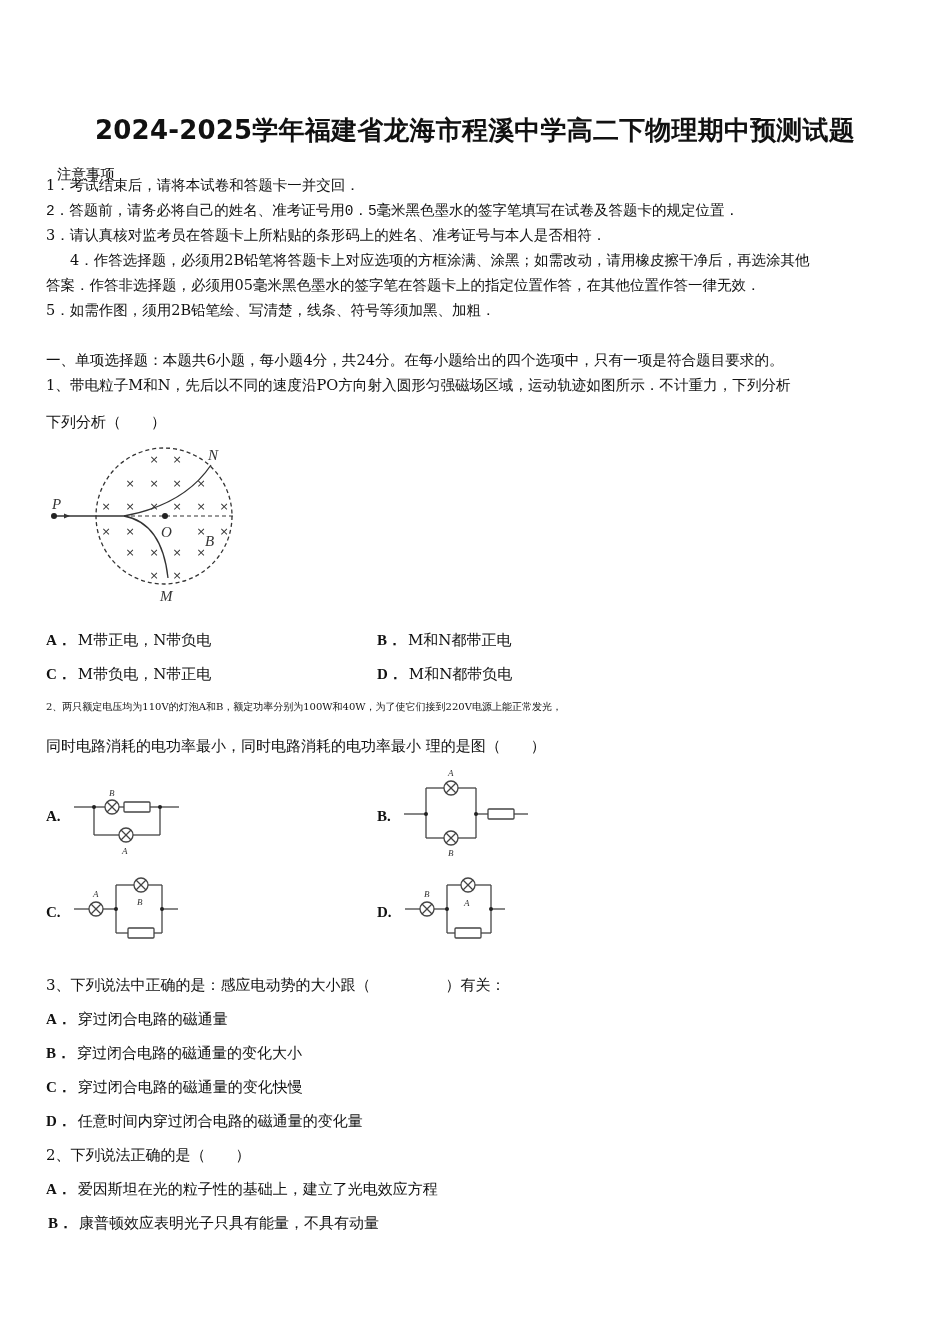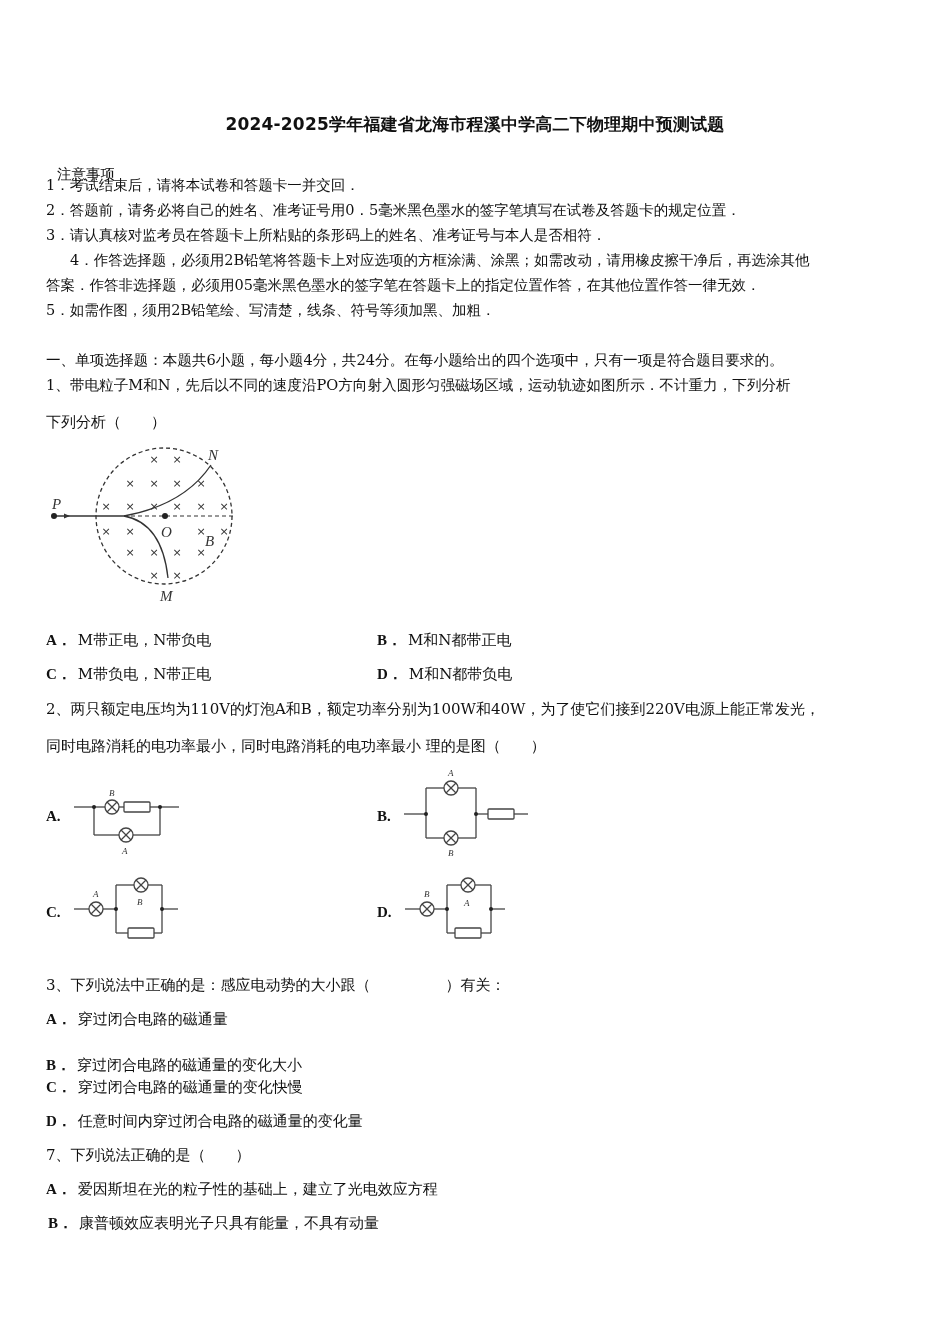--- a/index.html
+++ b/index.html
@@ -5,37 +5,37 @@
   html, body { margin: 0; padding: 0; background: #ffffff; }
   body {
     width: 950px; height: 1344px; position: relative; overflow: hidden;
     font-family: "DejaVu Serif", "Liberation Serif", serif;
     color: #111;
   }
   .abs { position: absolute; white-space: nowrap; }
   .title {
     left: 0; width: 950px; top: 113px; text-align: center;
     font-family: "DejaVu Sans", "Liberation Sans", sans-serif;
-    font-weight: bold; font-size: 17px; letter-spacing: 0.2px;
+    font-weight: bold; font-size: 26px; letter-spacing: 0.2px;
   }
   .note { font-size: 14.5px; left: 46px; }
   .body-text { font-size: 15px; left: 46px; }
   .opt { font-size: 15px; }
   .opt b { font-family: "Liberation Serif", serif; font-weight: bold; margin-right: 6px; }
   .fig { position: absolute; }
   .fig-label { position: absolute; font-family: "Liberation Serif", serif; font-weight: bold; font-size: 15px; }
 </style>
 </head>
 <body>
 
 <div class="abs title">2024-2025学年福建省龙海市程溪中学高二下物理期中预测试题</div>
 
 <div class="abs note" style="top:165px;margin-left:11px;">注意事项</div>
 <div class="abs note" style="top:176px;">1．考试结束后，请将本试卷和答题卡一并交回．</div>
-<div class="abs note" style="top:201px;">2．答题前，请务必将自己的姓名、准考证号用0．5毫米黑色墨水的签字笔填写在试卷及答题卡的规定位置．</div>
+<div class="abs note" style="top:201px;font-family:Liberation Mono, monospace;">2．答题前，请务必将自己的姓名、准考证号用0．5毫米黑色墨水的签字笔填写在试卷及答题卡的规定位置．</div>
 <div class="abs note" style="top:226px;">3．请认真核对监考员在答题卡上所粘贴的条形码上的姓名、准考证号与本人是否相符．</div>
 <div class="abs note" style="top:251px;margin-left:24px;">4．作答选择题，必须用2B铅笔将答题卡上对应选项的方框涂满、涂黑；如需改动，请用橡皮擦干净后，再选涂其他</div>
 <div class="abs note" style="top:276px;">答案．作答非选择题，必须用05毫米黑色墨水的签字笔在答题卡上的指定位置作答，在其他位置作答一律无效．</div>
 <div class="abs note" style="top:301px;">5．如需作图，须用2B铅笔绘、写清楚，线条、符号等须加黑、加粗．</div>
 
 <div class="abs body-text" style="top:351px; font-size:14.6px;">一、单项选择题：本题共6小题，每小题4分，共24分。在每小题给出的四个选项中，只有一项是符合题目要求的。</div>
 
 <div class="abs body-text" style="top:376px; font-size:14.6px;">1、带电粒子M和N，先后以不同的速度沿PO方向射入圆形匀强磁场区域，运动轨迹如图所示．不计重力，下列分析</div>
 <div class="abs body-text" style="top:413px;">下列分析（　　）</div>
 
@@ -87,21 +87,21 @@
 <div class="abs opt" style="left:377px; top:631px;">
   <b>B．</b><span>M和N都带正电</span>
 </div>
 <div class="abs opt" style="left:46px; top:665px;">
   <b>C．</b><span>M带负电，N带正电</span>
 </div>
 <div class="abs opt" style="left:377px; top:665px;">
   <b>D．</b><span>M和N都带负电</span>
 </div>
 
-<div class="abs body-text" style="top:700px; font-size:15px;">2、两只额定电压均为110V的灯泡A和B，额定功率分别为100W和40W，为了使它们接到220V电源上能正常发光，</div>
+<div class="abs body-text" style="top:700px; font-size:10px;">2、两只额定电压均为110V的灯泡A和B，额定功率分别为100W和40W，为了使它们接到220V电源上能正常发光，</div>
 <div class="abs body-text" style="top:737px;">同时电路消耗的电功率最小，同时电路消耗的电功率最小 理的是图（　　）</div>
 
 <div class="fig-label" style="left:46px; top:808px;">A.</div>
 <svg class="fig" style="left:74px; top:785px;" width="106" height="70" viewBox="0 0 106 70">
   <g stroke="#444" stroke-width="1.3" fill="none">
     <line x1="0" y1="22" x2="20" y2="22"></line>
     <line x1="20" y1="22" x2="31" y2="22"></line>
     <circle cx="38" cy="22" r="7"></circle>
       <line x1="33" y1="17" x2="43" y2="27"></line>
       <line x1="43" y1="17" x2="33" y2="27"></line>
@@ -205,29 +205,29 @@
   <g font-family="Liberation Serif, serif" font-style="italic" font-size="9" fill="#333">
     <text x="19" y="24">B</text>
     <text x="59" y="33">A</text>
   </g>
 </svg>
 
 <div class="abs body-text" style="top:976px;">3、下列说法中正确的是：感应电动势的大小跟（　　　　　）有关：</div>
 <div class="abs opt" style="left:46px; top:1010px;">
   <b>A．</b><span>穿过闭合电路的磁通量</span>
 </div>
-<div class="abs opt" style="left:46px; top:1044px;margin-top:12px;">
+<div class="abs opt" style="left:46px; top:1044px;">
   <b>B．</b><span>穿过闭合电路的磁通量的变化大小</span>
 </div>
 <div class="abs opt" style="left:46px; top:1078px;">
   <b>C．</b><span>穿过闭合电路的磁通量的变化快慢</span>
 </div>
 <div class="abs opt" style="left:46px; top:1112px;">
   <b>D．</b><span>任意时间内穿过闭合电路的磁通量的变化量</span>
 </div>
 
-<div class="abs body-text" style="top:1146px;">7、下列说法正确的是（　　）</div>
+<div class="abs body-text" style="top:1146px;">2、下列说法正确的是（　　）</div>
 <div class="abs opt" style="left:46px; top:1180px;">
   <b>A．</b><span>爱因斯坦在光的粒子性的基础上，建立了光电效应方程</span>
 </div>
 <div class="abs opt" style="left:48px; top:1214px;">
   <b>B．</b><span>康普顿效应表明光子只具有能量，不具有动量</span>
 </div>
 
 </body></html>

